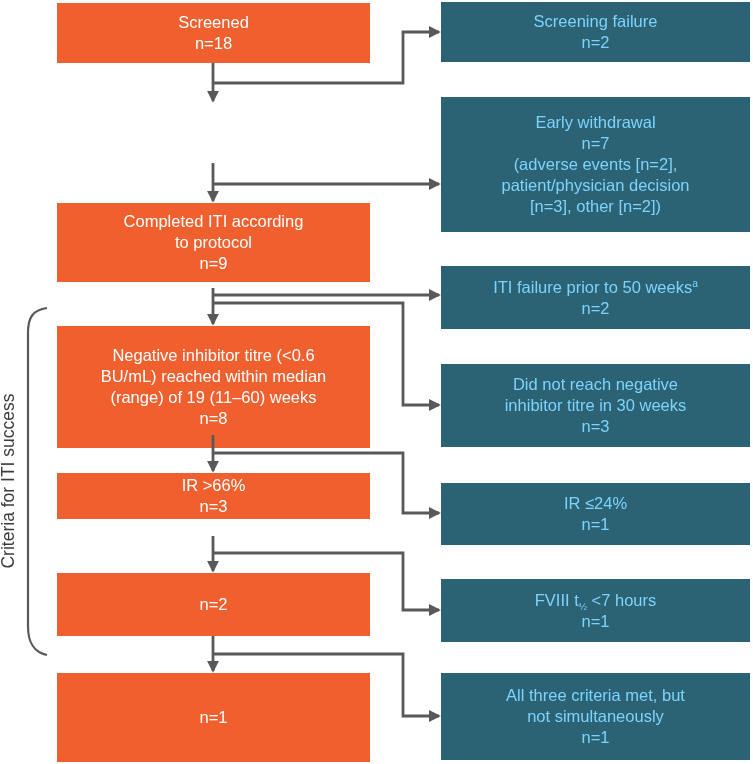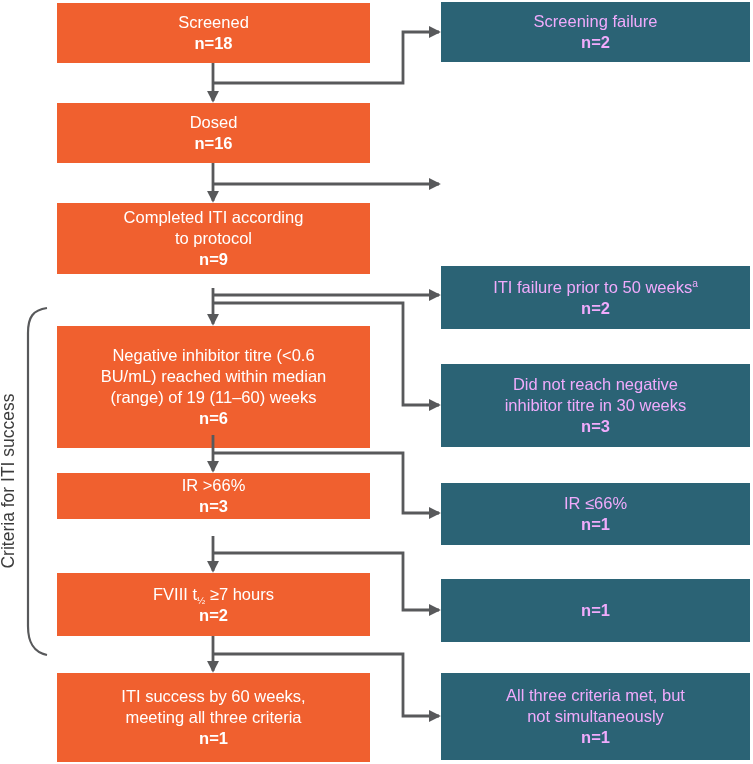--- a/index.html
+++ b/index.html
@@ -18,23 +18,23 @@
     flex-direction: column;
     align-items: center;
     justify-content: center;
     text-align: center;
     color: #ffffff;
     font-size: 16.5px;
     line-height: 21px;
     padding: 4px 12px;
   }
   .box.left  { left: 57px;  width: 313px; background: #F0602F; }
-  .box.right { left: 441px; width: 309px; background: #2B6375; color: #f0abfc; }
+  .box.right { left: 441px; width: 309px; background: #2B6375; color: #7dd3fc; }
   .line { white-space: pre-line; }
-  .nline { font-weight: bold; white-space: pre-line; }
+  .nline { font-weight: normal; white-space: pre-line; }
   sub.half { font-size: 0.6em; line-height: 0; }
   sup.fn   { font-size: 0.62em; line-height: 0; vertical-align: super; }
   svg.overlay {
     position: absolute;
     left: 0; top: 0;
     width: 753px; height: 764px;
     pointer-events: none;
     font-family: "Liberation Sans", sans-serif;
   }
   svg .flowline { stroke: #58595B; stroke-width: 2.8; fill: none; }
@@ -44,77 +44,78 @@
 </head>
 <body>
 
 <div class="figure">
 
   <div class="box left" style="top:3px;height:60px">
     <div class="line">Screened</div>
     <div class="nline">n=18</div>
   </div>
 
-  <div class="box left" style="top:103px;height:60px">
-    <div class="line">Dosed</div>
-    <div class="nline">n=16</div>
-  </div>
 
-  <div class="box left" style="top:203px;height:71px">
+  <div class="box left" style="top:203px;height:79px">
     <div class="line">Completed ITI according
 to protocol</div>
     <div class="nline">n=9</div>
   </div>
 
   <div class="box left" style="top:326px;height:122px">
     <div class="line">Negative inhibitor titre (&lt;0.6
 BU/mL) reached within median
 (range) of 19 (11–60) weeks</div>
-    <div class="nline">n=6</div>
+    <div class="nline">n=8</div>
   </div>
 
   <div class="box left" style="top:473px;height:46px">
     <div class="line">IR &gt;66%</div>
     <div class="nline">n=3</div>
   </div>
 
   <div class="box left" style="top:573px;height:63px">
-    <div class="line"><span>FVIII t</span><sub class="half">½</sub><span> ≥7 hours</span></div>
     <div class="nline">n=2</div>
   </div>
 
   <div class="box left" style="top:673px;height:89px">
-    <div class="line">ITI success by 60 weeks,
-meeting all three criteria</div>
     <div class="nline">n=1</div>
   </div>
 
   <div class="box right" style="top:2px;height:60px">
     <div class="line">Screening failure</div>
     <div class="nline">n=2</div>
   </div>
 
+  <div class="box right" style="top:97px;height:135px">
+    <div class="line">Early withdrawal</div>
+    <div class="nline">n=7</div>
+    <div class="line">(adverse events [n=2],
+patient/physician decision
+[n=3], other [n=2])</div>
+  </div>
 
   <div class="box right" style="top:266px;height:63px">
     <div class="line"><span>ITI failure prior to 50 weeks</span><sup class="fn">a</sup></div>
     <div class="nline">n=2</div>
   </div>
 
   <div class="box right" style="top:364px;height:83px">
     <div class="line">Did not reach negative
 inhibitor titre in 30 weeks</div>
     <div class="nline">n=3</div>
   </div>
 
   <div class="box right" style="top:483px;height:62px">
-    <div class="line">IR ≤66%</div>
+    <div class="line">IR ≤24%</div>
     <div class="nline">n=1</div>
   </div>
 
   <div class="box right" style="top:579px;height:63px">
+    <div class="line"><span>FVIII t</span><sub class="half">½</sub><span> &lt;7 hours</span></div>
     <div class="nline">n=1</div>
   </div>
 
   <div class="box right" style="top:673px;height:87px">
     <div class="line">All three criteria met, but
 not simultaneously</div>
     <div class="nline">n=1</div>
   </div>
 
   <svg class="overlay" viewBox="0 0 753 764">

